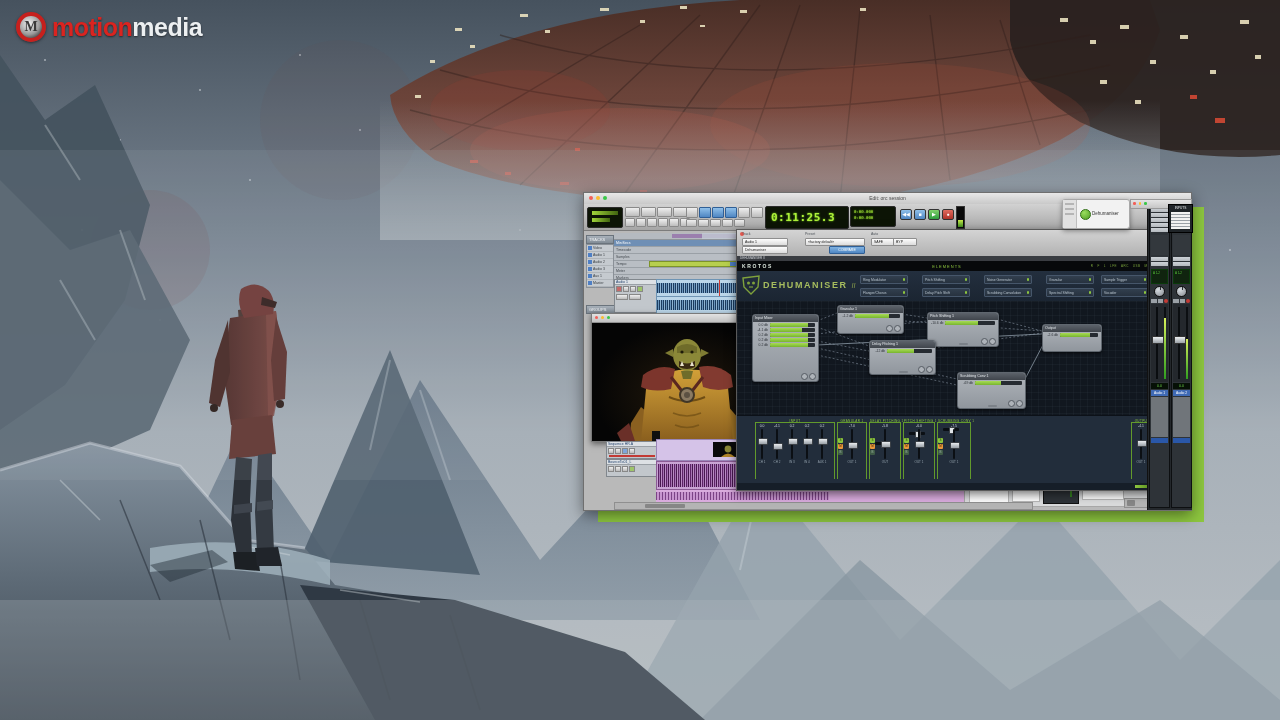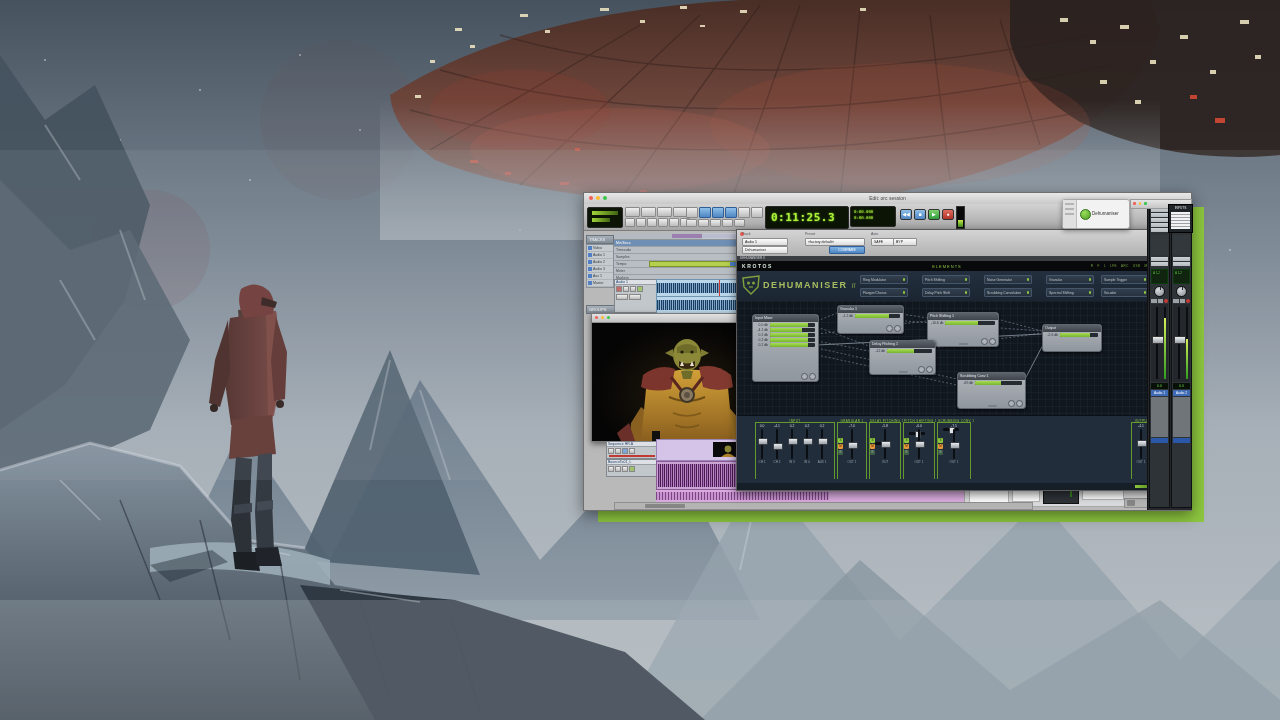--- a/index.html
+++ b/index.html
@@ -337,20 +337,24 @@
       <path d="M233,552 L235,569 L260,571 L257,552 Z" fill="#1c2024"></path>
       <path d="M255,548 L257,566 L282,566 L278,547 Z" fill="#20242a"></path>
       <path d="M234,505 L252,503 L252,512 L234,514 Z" fill="#3e444d"></path>
       <path d="M257,502 L273,500 L273,509 L257,511 Z" fill="#434a53"></path>
     </g>
 
     <rect x="0" y="150" width="1280" height="330" fill="#aeb6bc" opacity=".12"></rect>
     <rect x="0" y="600" width="1280" height="120" fill="#b7bec3" opacity=".25"></rect>
   </svg>
 
+  <div id="logo">
+    <span class="badge"></span>
+    <span class="word"><span class="w-motion">motion</span><span class="w-media">media</span></span>
+  </div>
 
   <div id="green-shadow"></div>
 
   <div id="app">
 
     <div class="titlebar">
       <span class="tl-dots">
         <i class="d-red"></i>
         <i class="d-yel"></i>
         <i class="d-grn"></i>

